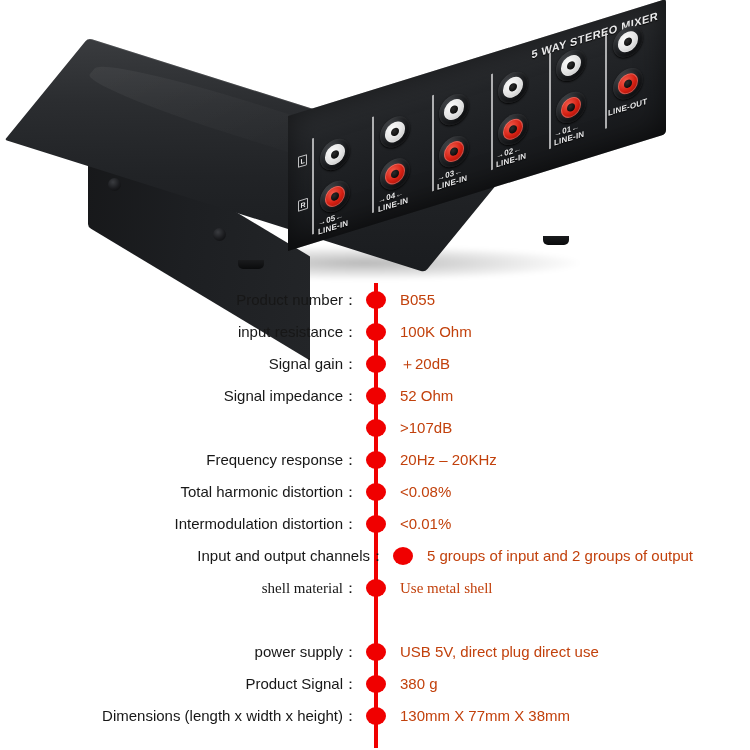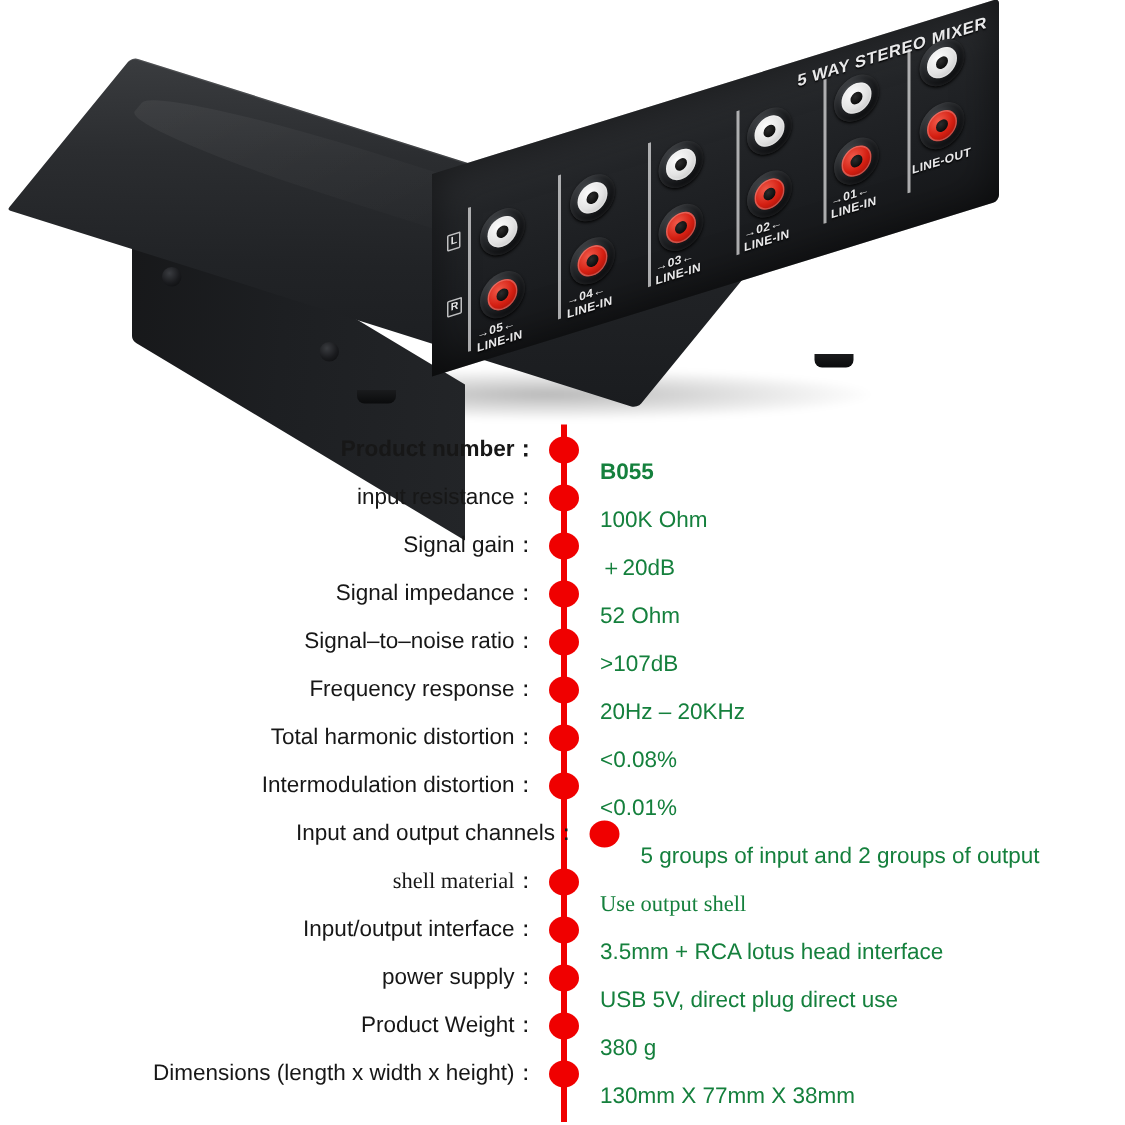--- a/index.html
+++ b/index.html
@@ -191,24 +191,24 @@
   .spec-dot {
     position: absolute;
     left: 365.5px;
     top: 7px;
     width: 20px; height: 18px;
     border-radius: 50%;
     background: #f00000;
   }
   .spec-value {
     position: absolute;
-    left: 400px; top: 15px;
+    left: 400px; top: 0;
     font-size: 15px;
     line-height: 32px;
-    color: #15803d;
+    color: #c2410c;
     white-space: nowrap;
   }
 </style>
 </head>
 <body>
 
 <div id="product-photo">
 
   <div class="shadow-blob" style="left:150px; top:246px; width:430px; height:34px;"></div>
 
@@ -307,42 +307,41 @@
     <div class="screw" style="left:125px; top:190px;"></div>
 
     <div class="foot" style="left:150px; top:222px;"></div>
     <div class="foot" style="left:455px; top:198px;"></div>
   </div>
 </div>
 
 <div id="spec-list">
   <div class="spine"></div>
 
-<div class="spec-row" style="top: 1px; font-weight: bold;">
+<div class="spec-row" style="top: 1px;">
       <div class="spec-label">Product number：</div>
       <div class="spec-dot"></div>
       <div class="spec-value">B055</div>
     </div>
     <div class="spec-row" style="top: 33px;">
       <div class="spec-label">input resistance：</div>
       <div class="spec-dot"></div>
       <div class="spec-value">100K Ohm</div>
     </div>
     <div class="spec-row" style="top: 65px;">
       <div class="spec-label">Signal gain：</div>
       <div class="spec-dot"></div>
       <div class="spec-value">＋20dB</div>
     </div>
     <div class="spec-row" style="top: 97px;">
       <div class="spec-label">Signal impedance：</div>
       <div class="spec-dot"></div>
       <div class="spec-value">52 Ohm</div>
     </div>
     <div class="spec-row" style="top: 129px;">
-      <div class="spec-label">Signal–to–noise ratio：</div>
       <div class="spec-dot"></div>
       <div class="spec-value">&gt;107dB</div>
     </div>
     <div class="spec-row" style="top: 161px;">
       <div class="spec-label">Frequency response：</div>
       <div class="spec-dot"></div>
       <div class="spec-value">20Hz – 20KHz</div>
     </div>
     <div class="spec-row" style="top: 193px;">
       <div class="spec-label">Total harmonic distortion：</div>
@@ -355,34 +354,29 @@
       <div class="spec-value">&lt;0.01%</div>
     </div>
     <div class="spec-row" style="top: 257px; margin-left: 27px;">
       <div class="spec-label">Input and output channels：</div>
       <div class="spec-dot"></div>
       <div class="spec-value">5 groups of input and 2 groups of output</div>
     </div>
     <div class="spec-row" style="top: 289px; font-family: Liberation Serif, serif;">
       <div class="spec-label">shell material：</div>
       <div class="spec-dot"></div>
-      <div class="spec-value">Use output shell</div>
-    </div>
-    <div class="spec-row" style="top: 321px;">
-      <div class="spec-label">Input/output interface：</div>
-      <div class="spec-dot"></div>
-      <div class="spec-value">3.5mm + RCA lotus head interface</div>
+      <div class="spec-value">Use metal shell</div>
     </div>
     <div class="spec-row" style="top: 353px;">
       <div class="spec-label">power supply：</div>
       <div class="spec-dot"></div>
       <div class="spec-value">USB 5V, direct plug direct use</div>
     </div>
     <div class="spec-row" style="top: 385px;">
-      <div class="spec-label">Product Weight：</div>
+      <div class="spec-label">Product Signal：</div>
       <div class="spec-dot"></div>
       <div class="spec-value">380 g</div>
     </div>
     <div class="spec-row" style="top: 417px;">
       <div class="spec-label">Dimensions (length x width x height)：</div>
       <div class="spec-dot"></div>
       <div class="spec-value">130mm X 77mm X 38mm</div>
     </div>
   </div>
 

